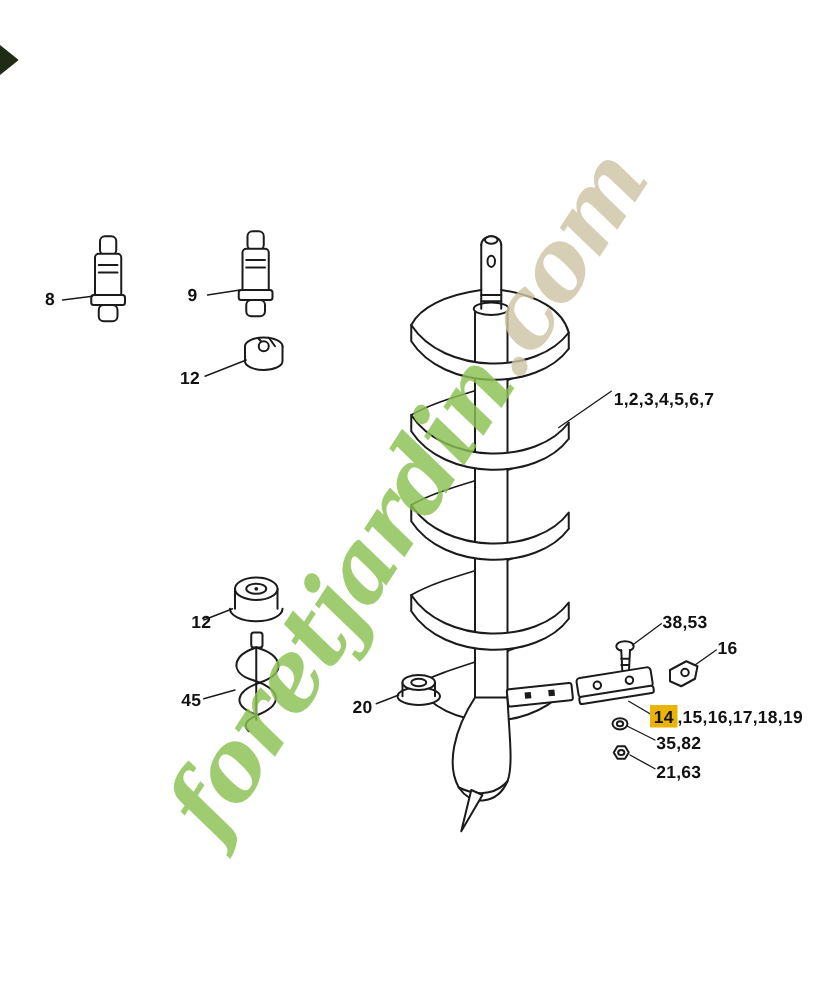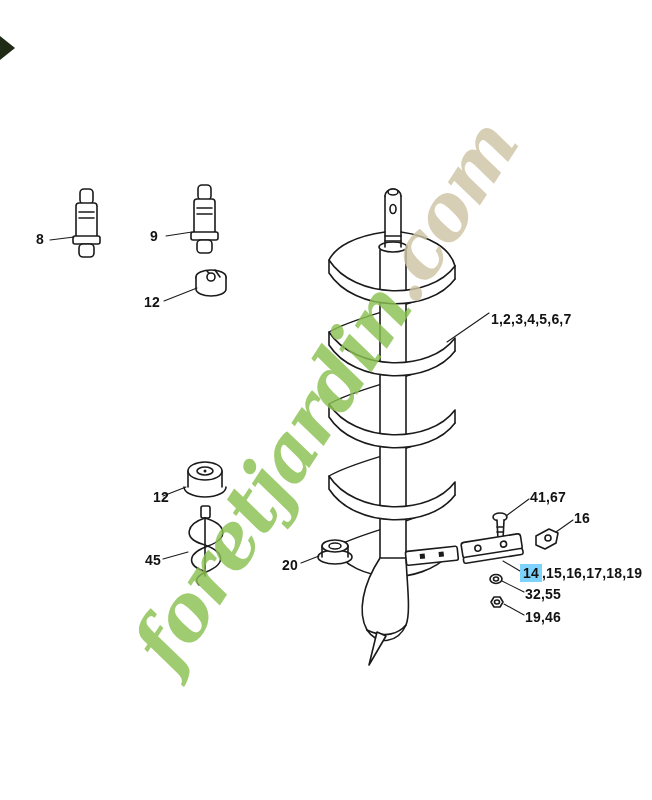--- a/index.html
+++ b/index.html
@@ -184,19 +184,19 @@
 
   <div class="edge-artifact"></div>
 
   <div class="label" style="left:36px;top:231px">8</div>
   <div class="label" style="left:150px;top:228px">9</div>
   <div class="label" style="left:144px;top:294px">12</div>
   <div class="label" style="left:491px;top:311px">1,2,3,4,5,6,7</div>
   <div class="label" style="left:153px;top:489px">12</div>
   <div class="label" style="left:145px;top:552px">45</div>
   <div class="label" style="left:282px;top:557px">20</div>
-  <div class="label" style="left:530px;top:489px">41,67</div>
+  <div class="label" style="left:530px;top:489px">38,53</div>
   <div class="label" style="left:574px;top:510px">16</div>
-  <div class="label" style="left:520px;top:565px"><span class="hl" style="background: #7dd3fc;">14</span><span>,15,16,17,18,19</span></div>
-  <div class="label" style="left:525px;top:586px">32,55</div>
-  <div class="label" style="left:525px;top:609px">19,46</div>
+  <div class="label" style="left:520px;top:565px"><span class="hl" style="background: #eab308;">14</span><span>,15,16,17,18,19</span></div>
+  <div class="label" style="left:525px;top:586px">35,82</div>
+  <div class="label" style="left:525px;top:609px">21,63</div>
 
 </div>
 
 </body></html>

